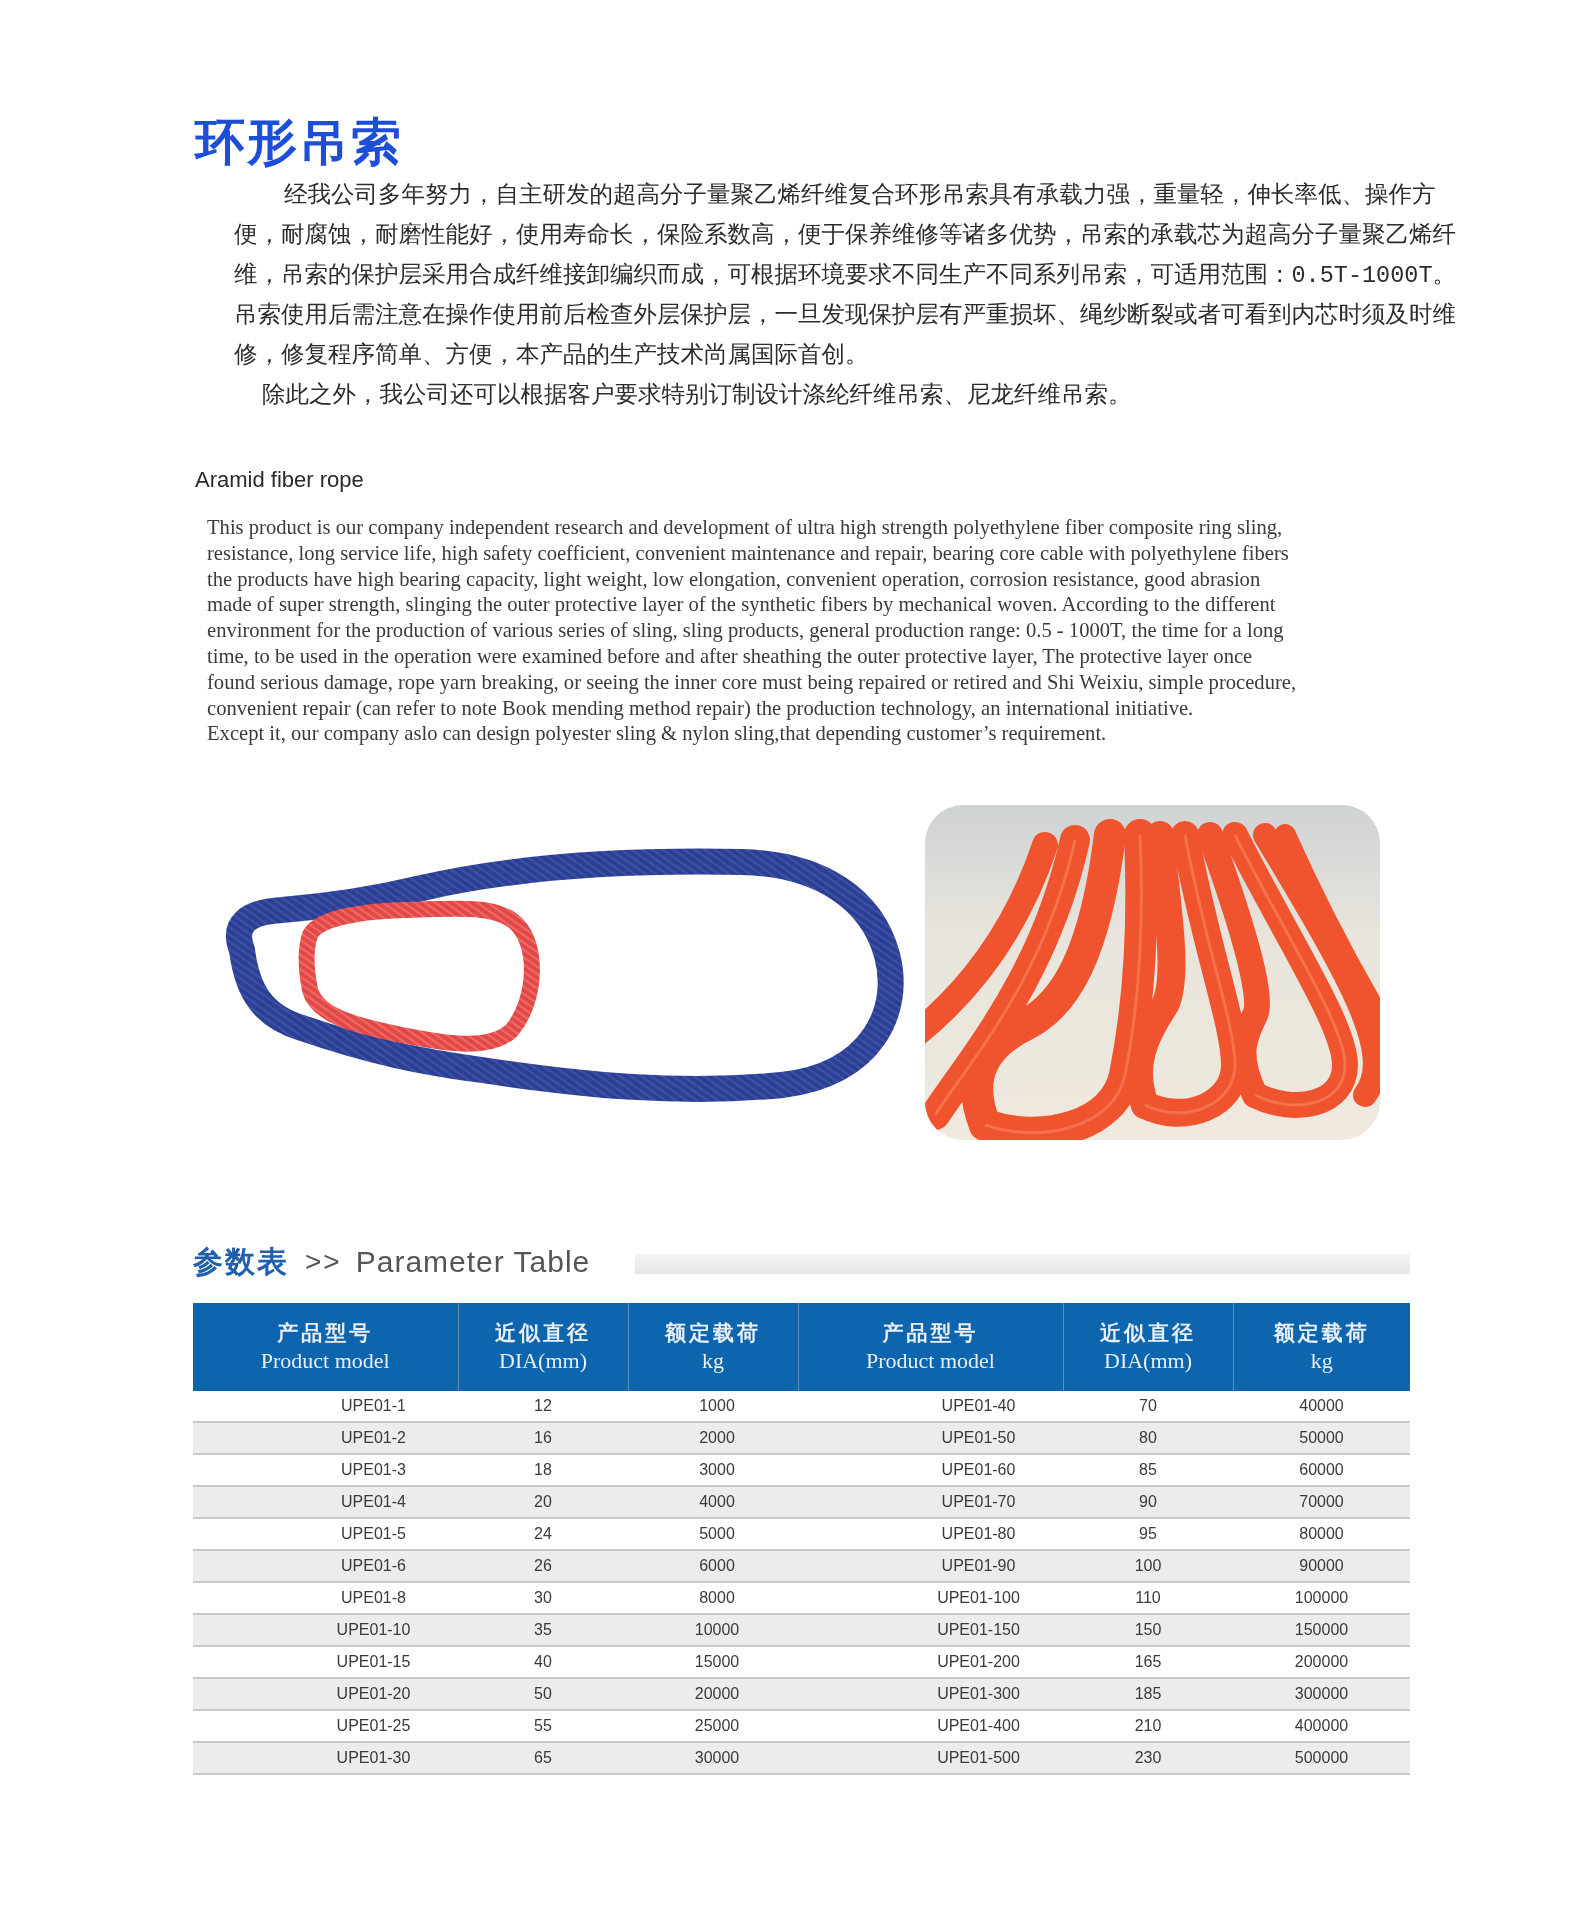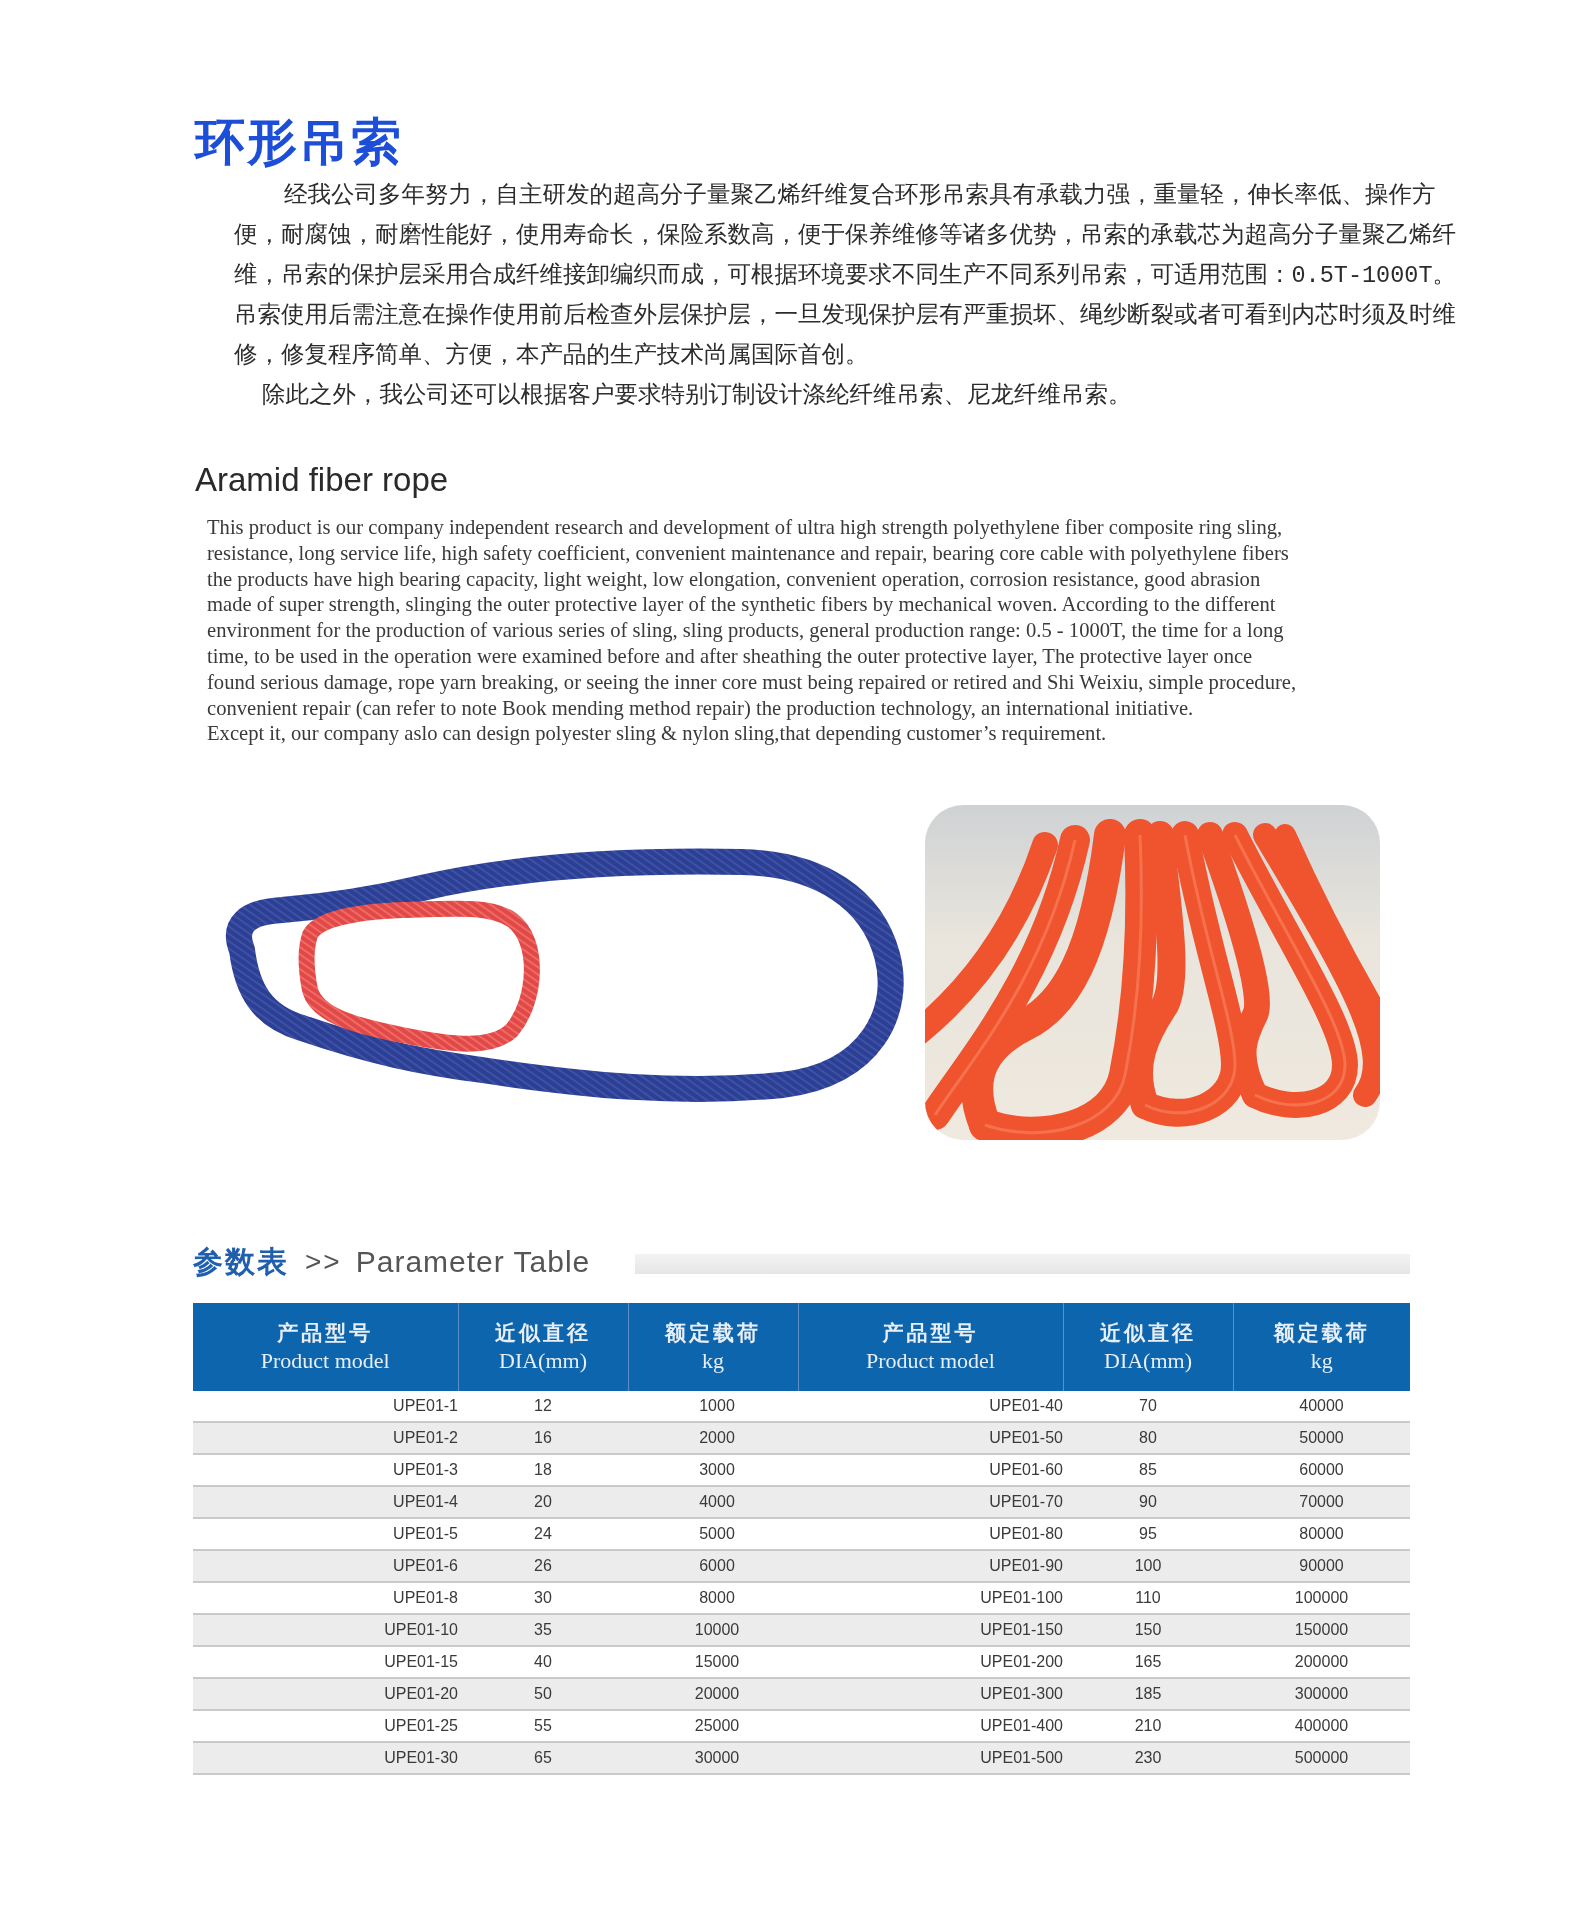--- a/index.html
+++ b/index.html
@@ -6,40 +6,40 @@
   body { width: 1581px; height: 1920px; position: relative; overflow: hidden; font-family: "Liberation Sans", sans-serif; color: #333; }
   .abs { position: absolute; }
 
   .page-title { left: 195px; top: 78px; font-family: "DejaVu Serif", "Liberation Serif", serif; font-weight: bold; font-size: 50px; color: #1d4ed8; letter-spacing: 2px; line-height: 60px; }
 
   .cn-para { left: 190px; top: 176px; width: 1230px; font-family: Liberation Mono, monospace; font-size: 23.5px; color: #2c2c2c; line-height: 40px; margin-left: 44px; }
   .cn-para p { margin: 0; }
   .cn-para .indent { text-indent: 50px; }
   .cn-para .indent2 { text-indent: 28px; }
 
-  .en-heading { left: 195px; top: 458px; font-family: "Liberation Sans", sans-serif; font-size: 33px; color: #2a2a2a; line-height: 44px; }
+  .en-heading { left: 195px; top: 458px; font-family: "Liberation Sans", sans-serif; font-size: 22px; color: #2a2a2a; line-height: 44px; }
   .en-para { left: 195px; top: 515px; width: 1240px; font-family: "Liberation Serif", serif; font-size: 20.6px; color: #3a3a3a; line-height: 25.8px; }
   .en-para .line { display: block; white-space: nowrap; margin-left: 12px; }
 
   .img-left { left: 222px; top: 840px; width: 700px; height: 270px; }
   .img-right { left: 925px; top: 805px; width: 455px; height: 335px; border-radius: 38px; overflow: hidden; }
 
   .param-heading { left: 193px; top: 1240px; height: 44px; display: flex; align-items: center; }
   .param-cn { font-family: Liberation Mono, monospace; font-weight: bold; font-size: 30px; color: #1f5fae; letter-spacing: 2px; }
   .param-arrows { font-family: "Liberation Sans", sans-serif; font-size: 28px; color: #555; margin-left: 16px; letter-spacing: 2px; }
   .param-en { font-family: "Liberation Sans", sans-serif; font-size: 30px; color: #555; margin-left: 14px; letter-spacing: 1px; }
   .param-bar { left: 635px; top: 1254px; width: 775px; height: 20px; background: linear-gradient(#f3f3f3, #e6e6e6); }
 
   .ptable { left: 193px; top: 1303px; width: 1217px; border-collapse: collapse; table-layout: fixed; }
   .ptable th { background: #0d65ad; color: #e8eef6; font-family: "Liberation Serif", "DejaVu Serif", serif; font-weight: normal; font-size: 22px; line-height: 28px; height: 88px; padding: 0; border-left: 1px solid #5d8fc6; text-align: center; }
   .ptable th:first-child { border-left: none; }
   .ptable th .cn { display: block; font-family: "DejaVu Serif", serif; font-weight: bold; font-size: 21px; letter-spacing: 3px; }
   .ptable td { font-family: "Liberation Sans", sans-serif; font-size: 16px; color: #3a3a3a; text-align: center; height: 30px; padding: 0; border-bottom: 2px solid #c9c9c9; }
   .ptable tr.even td { background: #ececec; }
-  .ptable td.model { text-align: right; padding-left: 96px; }
+  .ptable td.model { text-align: center; padding-left: 96px; }
   .ptable td.load-left { padding-left: 8px; }
 </style>
 </head>
 <body>
 
 <h1 class="abs page-title">环形吊索</h1>
 
 <div class="abs cn-para">
   <p class="indent">经我公司多年努力，自主研发的超高分子量聚乙烯纤维复合环形吊索具有承载力强，重量轻，伸长率低、操作方便，耐腐蚀，耐磨性能好，使用寿命长，保险系数高，便于保养维修等诸多优势，吊索的承载芯为超高分子量聚乙烯纤维，吊索的保护层采用合成纤维接卸编织而成，可根据环境要求不同生产不同系列吊索，可适用范围：0.5T-1000T。吊索使用后需注意在操作使用前后检查外层保护层，一旦发现保护层有严重损坏、绳纱断裂或者可看到内芯时须及时维修，修复程序简单、方便，本产品的生产技术尚属国际首创。</p>
   <p class="indent2">除此之外，我公司还可以根据客户要求特别订制设计涤纶纤维吊索、尼龙纤维吊索。</p>

